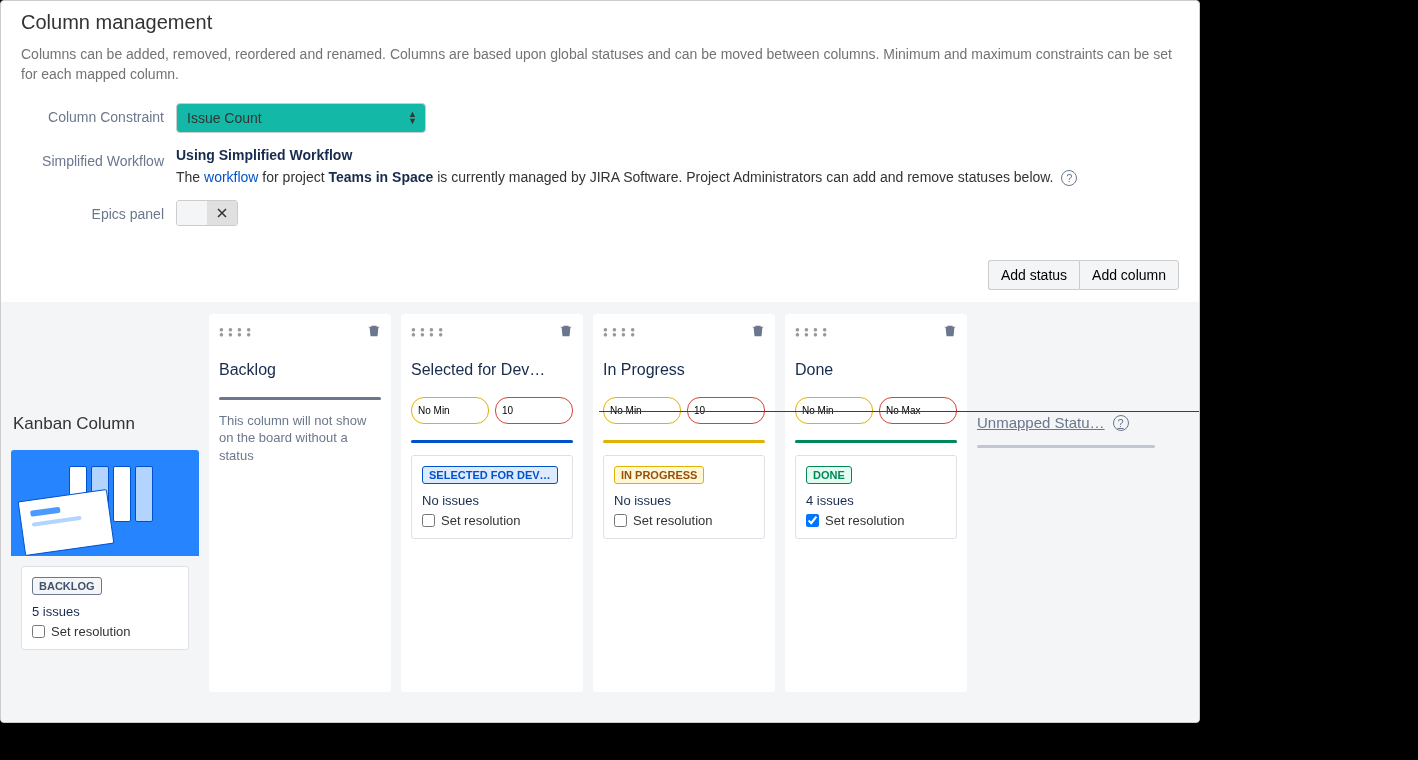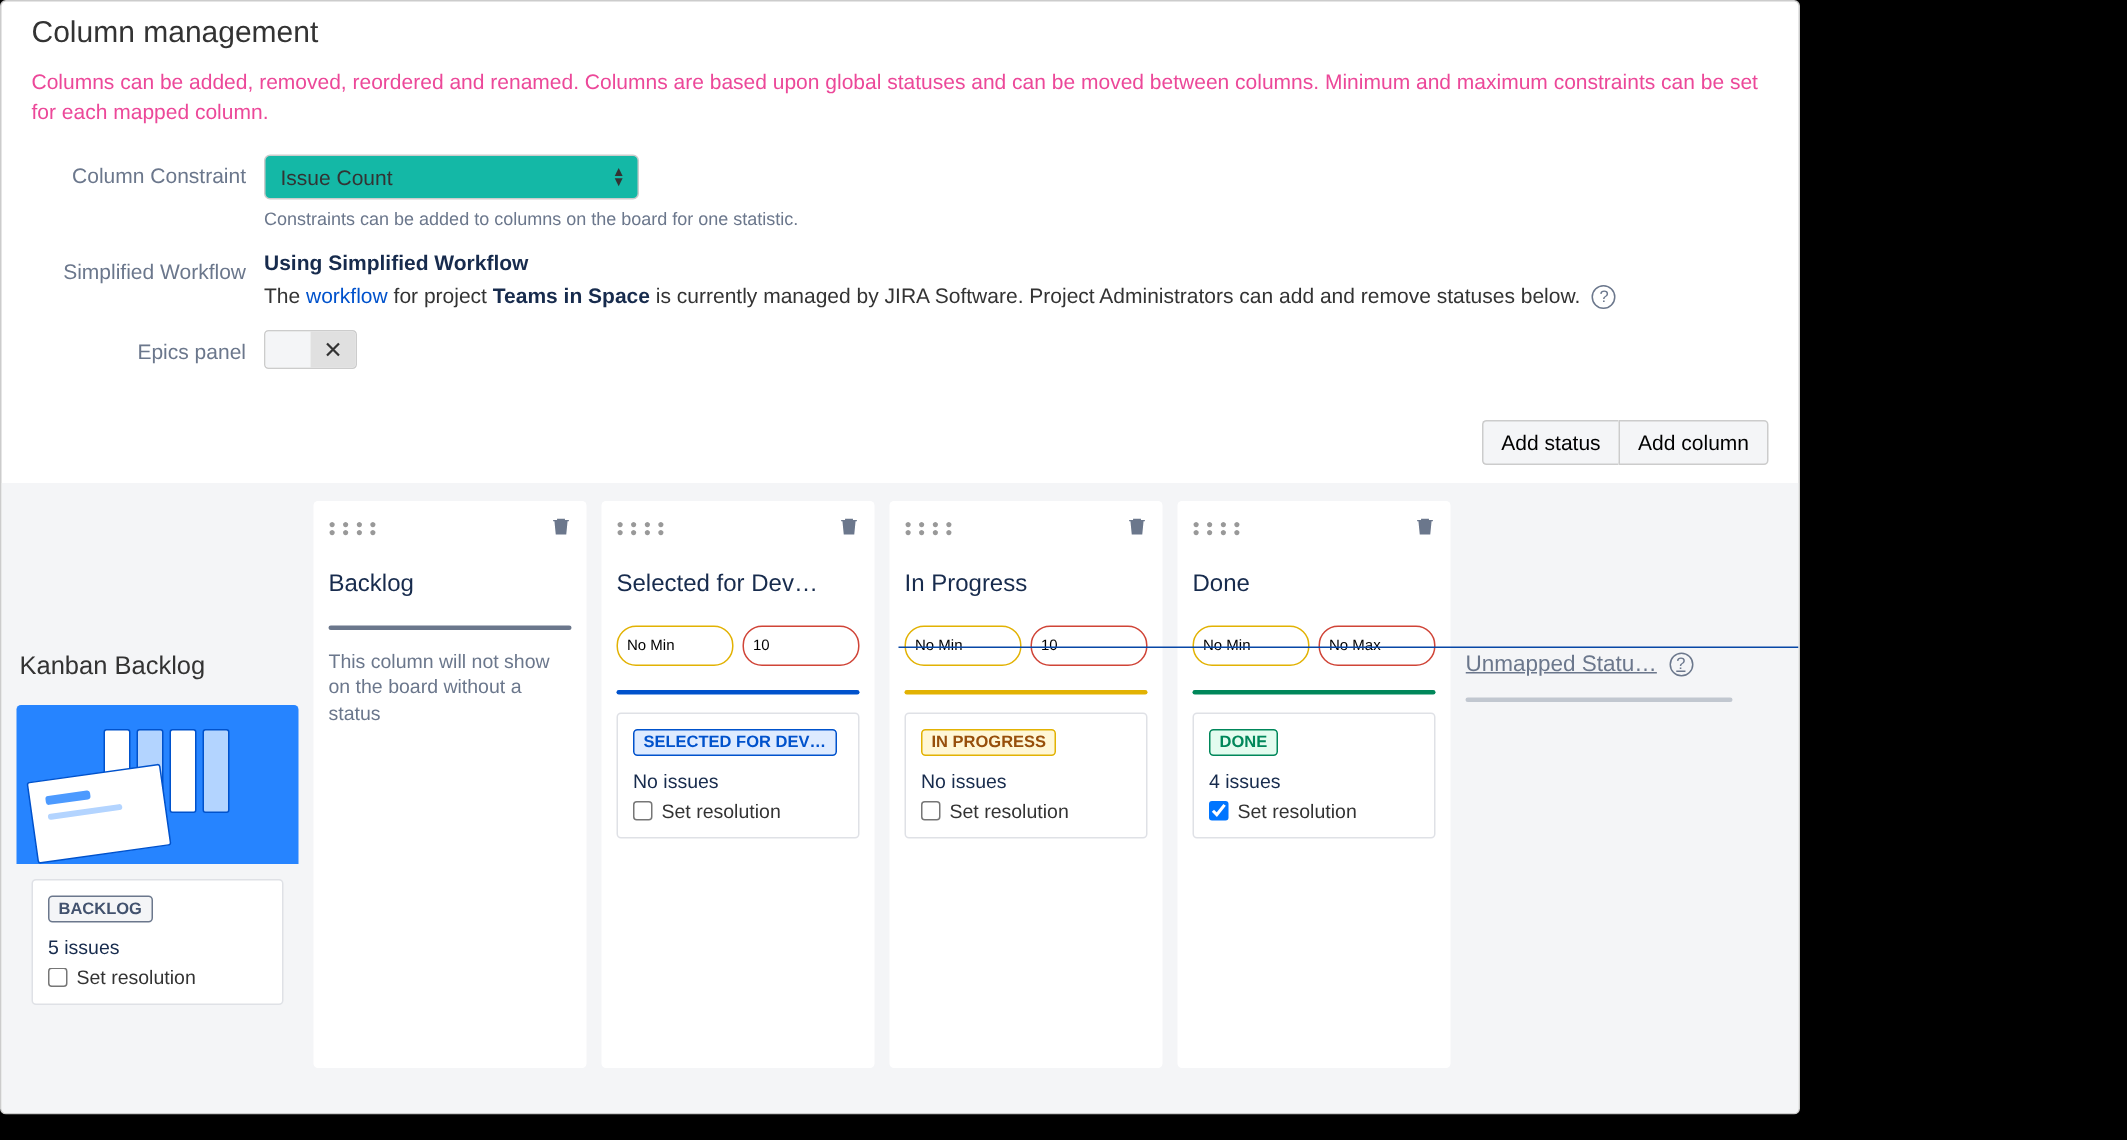--- a/index.html
+++ b/index.html
@@ -17,21 +17,21 @@
       border-radius: 4px;
       overflow: hidden;
     }
     .top-section { padding: 10px 20px 18px 20px; }
     h2 {
       font-size: 20px;
       font-weight: 500;
       color: #333;
       margin-bottom: 10px;
     }
-    .description { color: #ec4899; line-height: 1.45; margin-bottom: 18px; }
+    .description { color: #737373; line-height: 1.45; margin-bottom: 18px; }
     .form-row {
       display: flex;
       align-items: flex-start;
       margin-bottom: 14px;
     }
     .form-label {
       width: 155px;
       text-align: right;
       color: #6b778c;
       padding-top: 6px;
@@ -267,21 +267,20 @@
     <h2>Column management</h2>
     <p class="description">Columns can be added, removed, reordered and renamed. Columns are based upon global statuses and can be moved between columns. Minimum and maximum constraints can be set for each mapped column.</p>
 
     <div class="form-row">
       <div class="form-label">Column Constraint</div>
       <div class="form-value">
         <div class="select-box">
           <span>Issue Count</span>
           <span class="select-arrows">▲<br>▼</span>
         </div>
-        <div class="hint">Constraints can be added to columns on the board for one statistic.</div>
       </div>
     </div>
 
     <div class="form-row">
       <div class="form-label">Simplified Workflow</div>
       <div class="form-value">
         <div class="bold">Using Simplified Workflow</div>
         <div class="hint" style="color:#333;font-size:14px;">
           <span>The </span><a href="#" class="link">workflow</a><span> for project </span><span class="bold">Teams in Space</span><span> is currently managed by JIRA Software. Project Administrators can add and remove statuses below.</span>
           <span class="help-icon">?</span>
@@ -306,21 +305,21 @@
 
   <div class="actions-row">
     <button class="btn">Add status</button>
     <button class="btn">Add column</button>
   </div>
 
   <div class="board-area">
     <div class="blue-line"></div>
 
     <div class="kanban-col">
-      <div class="kanban-title">Kanban Backlog</div>
+      <div class="kanban-title">Kanban Column</div>
       <div class="kanban-image">
         <div class="kanban-image-inner">
           <div class="card-shape" style="left:48px;top:6px;width:18px;height:56px;"></div>
           <div class="card-shape" style="left:70px;top:6px;width:18px;height:56px;background:#b3d4ff;"></div>
           <div class="card-shape" style="left:92px;top:6px;width:18px;height:56px;"></div>
           <div class="card-shape" style="left:114px;top:6px;width:18px;height:56px;background:#b3d4ff;"></div>
           <div class="card-shape" style="left:0;top:35px;width:90px;height:55px;transform:rotate(-8deg);">
             <div style="background:#4c9aff;height:6px;width:30px;margin:10px 0 0 10px;border-radius:2px;"></div>
             <div style="background:#b3d4ff;height:4px;width:50px;margin:6px 0 0 10px;border-radius:2px;"></div>
           </div>

